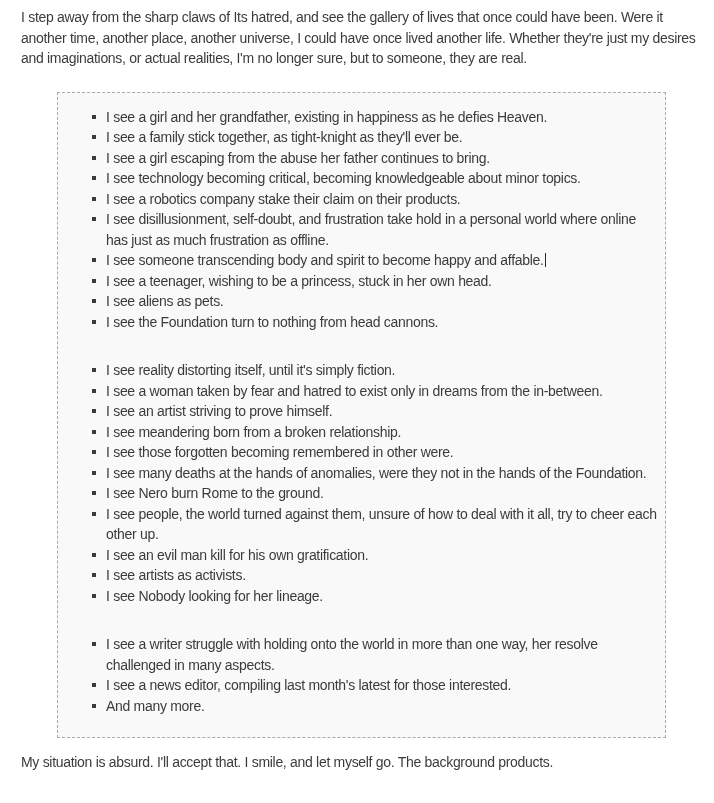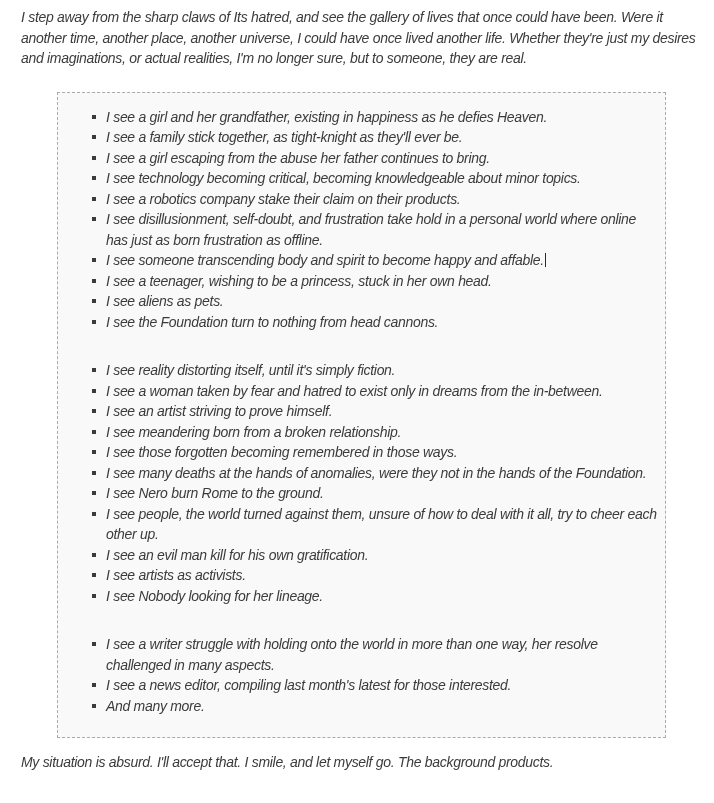--- a/index.html
+++ b/index.html
@@ -4,21 +4,20 @@
 <style>
   html, body { margin: 0; padding: 0; }
   body {
     width: 714px; height: 803px;
     overflow: hidden;
     position: relative;
     background: var(--page-bg, #ffffff);
     font-family: "Liberation Sans", sans-serif;
   }
   .itext {
-    font-style: italic;
     color: var(--text, #3b3b3b);
     font-size: 14px;
     line-height: 20.5px;
     letter-spacing: -0.3px;
   }
   .intro { margin: 7px 6px 23px 21px; }
   .gallery-box {
     box-sizing: border-box;
     margin-left: 57px;
     width: 609px;
@@ -56,32 +55,32 @@
 
 <p class="itext intro">I step away from the sharp claws of Its hatred, and see the gallery of lives that once could have been. Were it another time, another place, another universe, I could have once lived another life. Whether they're just my desires and imaginations, or actual realities, I'm no longer sure, but to someone, they are real.</p>
 
 <div class="gallery-box itext">
     <ul>
       <li>I see a girl and her grandfather, existing in happiness as he defies Heaven.</li>
       <li>I see a family stick together, as tight-knight as they'll ever be.</li>
       <li>I see a girl escaping from the abuse her father continues to bring.</li>
       <li>I see technology becoming critical, becoming knowledgeable about minor topics.</li>
       <li>I see a robotics company stake their claim on their products.</li>
-      <li>I see disillusionment, self-doubt, and frustration take hold in a personal world where online has just as born frustration as offline.</li>
+      <li>I see disillusionment, self-doubt, and frustration take hold in a personal world where online has just as much frustration as offline.</li>
       <li>I see someone transcending body and spirit to become happy and affable.<span class="caret"></span></li>
       <li>I see a teenager, wishing to be a princess, stuck in her own head.</li>
       <li>I see aliens as pets.</li>
       <li>I see the Foundation turn to nothing from head cannons.</li>
     </ul>
     <ul>
       <li>I see reality distorting itself, until it's simply fiction.</li>
       <li>I see a woman taken by fear and hatred to exist only in dreams from the in-between.</li>
       <li>I see an artist striving to prove himself.</li>
       <li>I see meandering born from a broken relationship.</li>
-      <li>I see those forgotten becoming remembered in those ways.</li>
+      <li>I see those forgotten becoming remembered in other were.</li>
       <li>I see many deaths at the hands of anomalies, were they not in the hands of the Foundation.</li>
       <li>I see Nero burn Rome to the ground.</li>
       <li>I see people, the world turned against them, unsure of how to deal with it all, try to cheer each other up.</li>
       <li>I see an evil man kill for his own gratification.</li>
       <li>I see artists as activists.</li>
       <li>I see Nobody looking for her lineage.</li>
     </ul>
     <ul>
       <li>I see a writer struggle with holding onto the world in more than one way, her resolve challenged in many aspects.</li>
       <li>I see a news editor, compiling last month's latest for those interested.</li>

